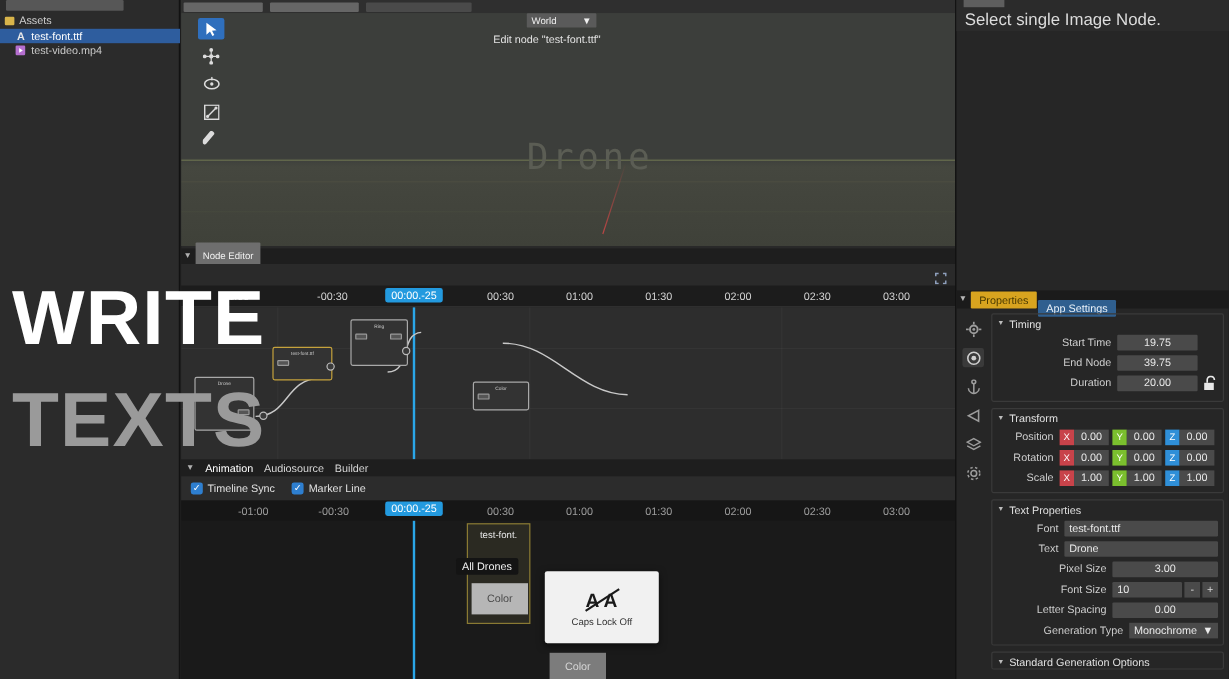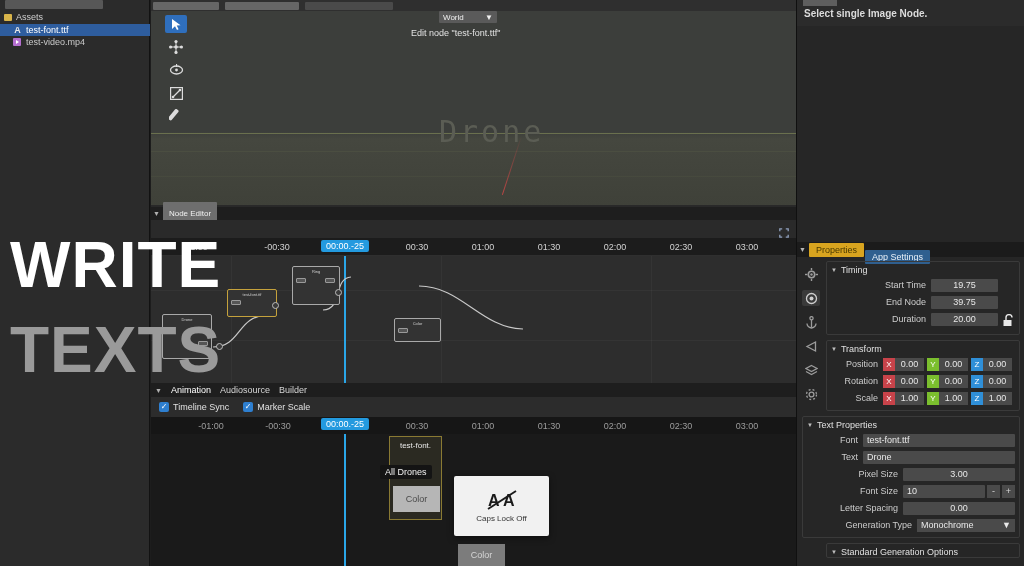--- a/index.html
+++ b/index.html
@@ -216,21 +216,21 @@
   
   #right-panel {
     position: absolute; left: 796px; top: 0; width: 228px; height: 566px;
     background: #262626; border-left: 1px solid #101010;
   }
   #hint-header {
     position: absolute; left: 0; top: 0; width: 228px; height: 26px;
     background: #2b2b2b;
   }
   #hint-chip { position: absolute; left: 6px; top: 0px; width: 34px; height: 6px; background: #5e5e5e; }
-  #hint-text { position: absolute; left: 7px; top: 8px; font-size: 10px; color: #dcdcdc; font-weight: bold; }
+  #hint-text { position: absolute; left: 7px; top: 8px; font-size: 14px; color: #dcdcdc; }
   #prop-tabs {
     position: absolute; left: 0; top: 242px; width: 228px; height: 15px;
     background: #1b1b1b; display: flex; align-items: center; gap: 1px; padding-left: 2px;
   }
   #prop-tabs .arrow { color: #b5b5b5; font-size: 7px; margin-right: 2px; }
   .ptab { font-size: 9px; padding: 2px 7px; border-radius: 1px; }
   .ptab.active { background: #d8a41f; color: #4a3a00; }
   .ptab.inactive { background: #2f5f8f; color: #e8f0f8; margin-top: 15px; }
   #prop-body { position: absolute; left: 0; top: 257px; width: 228px; height: 309px; padding: 4px 5px; }
   .section { border: 1px solid #3a3a3a; border-radius: 2px; margin-bottom: 5px; padding: 3px 4px 5px 4px; }
@@ -433,21 +433,21 @@
       <span class="anim-tab">Builder</span>
     </div>
 
     <div id="anim-checks">
       <label class="chk-wrap">
         <span class="chk">✓</span>
         <span>Timeline Sync</span>
       </label>
       <label class="chk-wrap">
         <span class="chk">✓</span>
-        <span>Marker Scale</span>
+        <span>Marker Line</span>
       </label>
     </div>
 
     <div id="ruler-bottom">
       <span class="tick" style="left:60px;color:#9c9c9c">-01:00</span>
       <span class="tick" style="left:127px;color:#9c9c9c">-00:30</span>
       <span class="playhead-badge" style="left:194px;top:1px">00:00.-25</span>
       <span class="tick" style="left:266px;color:#9c9c9c">00:30</span>
       <span class="tick" style="left:332px;color:#9c9c9c">01:00</span>
       <span class="tick" style="left:398px;color:#9c9c9c">01:30</span>
@@ -601,21 +601,21 @@
             <span class="axis-badge axis-x">X</span>
             <span class="axis-val">1.00</span>
             <span class="axis-badge axis-y">Y</span>
             <span class="axis-val">1.00</span>
             <span class="axis-badge axis-z">Z</span>
             <span class="axis-val">1.00</span>
           </span>
         </div>
       </div>
 
-      <div class="section" style="">
+      <div class="section" style="margin-left:24px">
         <div class="section-title">
           <span class="tri">▼</span>
           <span>Text Properties</span>
         </div>
 
         <div class="row">
           <span class="row-label" style="width:56px">Font</span>
           <span class="field left" style="flex:1 1 auto">test-font.ttf</span>
         </div>
 

